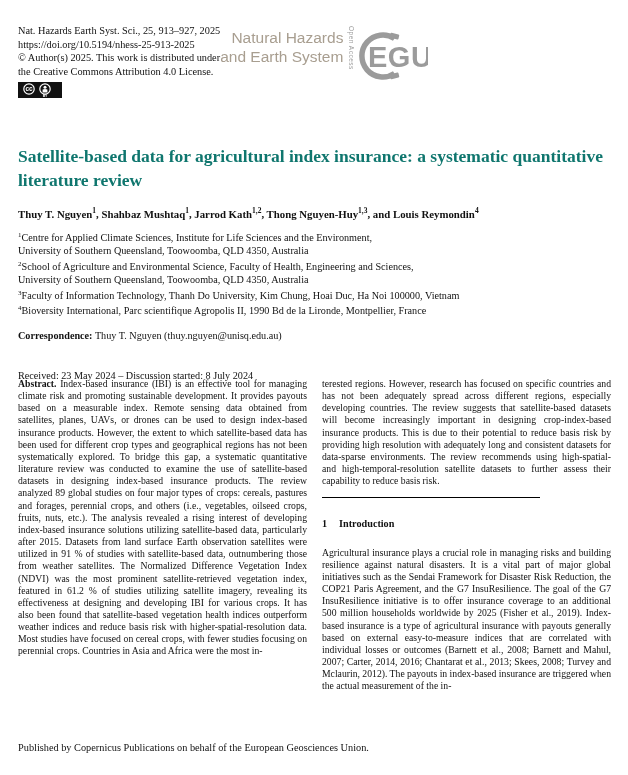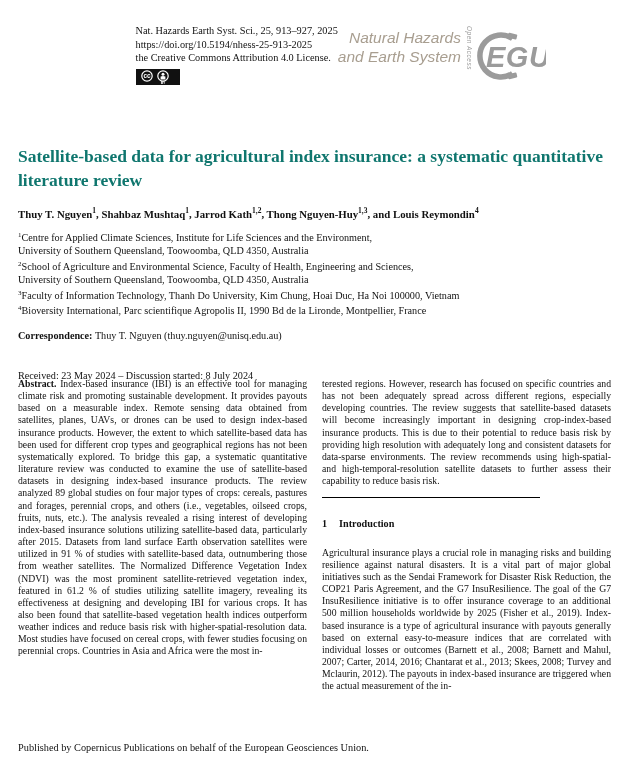--- a/index.html
+++ b/index.html
@@ -9,26 +9,26 @@
     color: #111;
     font-family: "Liberation Serif", serif;
     position: relative;
     overflow: hidden;
   }
   .page { position: absolute; inset: 0; }
 
   
   .masthead {
     position: absolute; top: 24px; left: 18px; right: 18px;
-    display: flex; justify-content: flex-end;
+    display: flex; justify-content: flex-start;
   }
   .pub-info { font-size: 10.3px; line-height: 13.5px; color: #111; }
   .cc-badge { margin-top: 4px; display: block; }
 
-  .journal-block { display: flex; align-items: flex-start; margin-right: 64px; font-style: italic; }
+  .journal-block { display: flex; align-items: flex-start; margin-right: 64px; }
   .journal-name {
     font-family: "Liberation Sans", sans-serif;
     font-size: 15.5px; line-height: 19px;
     color: #a89e90; text-align: right;
     padding-top: 4px;
   }
   .open-access {
     font-family: "Liberation Sans", sans-serif;
     font-size: 6.5px; color: #9b9b9b;
     writing-mode: vertical-rl;
@@ -75,20 +75,21 @@
 </style>
 </head>
 <body>
 
 <div class="page">
 
   <div class="masthead">
     <div class="pub-info">
       <div>Nat. Hazards Earth Syst. Sci., 25, 913–927, 2025</div>
       <div>https://doi.org/10.5194/nhess-25-913-2025</div>
+      <div>© Author(s) 2025. This work is distributed under</div>
       <div>the Creative Commons Attribution 4.0 License.</div>
       <span class="cc-badge">
         <svg width="44" height="16" viewBox="0 0 44 16">
           <rect x="0" y="0" width="44" height="16" fill="#111"></rect>
           <circle cx="11" cy="7" r="5.2" fill="none" stroke="#fff" stroke-width="1.2"></circle>
           <text x="11" y="9.4" font-size="6.5" font-family="Liberation Sans, sans-serif" font-weight="bold" fill="#fff" text-anchor="middle">cc</text>
           <circle cx="27" cy="7" r="5.2" fill="none" stroke="#fff" stroke-width="1.2"></circle>
           <circle cx="27" cy="5.2" r="1.5" fill="#fff"></circle>
           <path d="M24.6 10.5 L24.6 7.6 Q27 6.2 29.4 7.6 L29.4 10.5 Z" fill="#fff"></path>
           <text x="27" y="15" font-size="3.4" font-family="Liberation Sans, sans-serif" font-weight="bold" fill="#fff" text-anchor="middle">BY</text>

